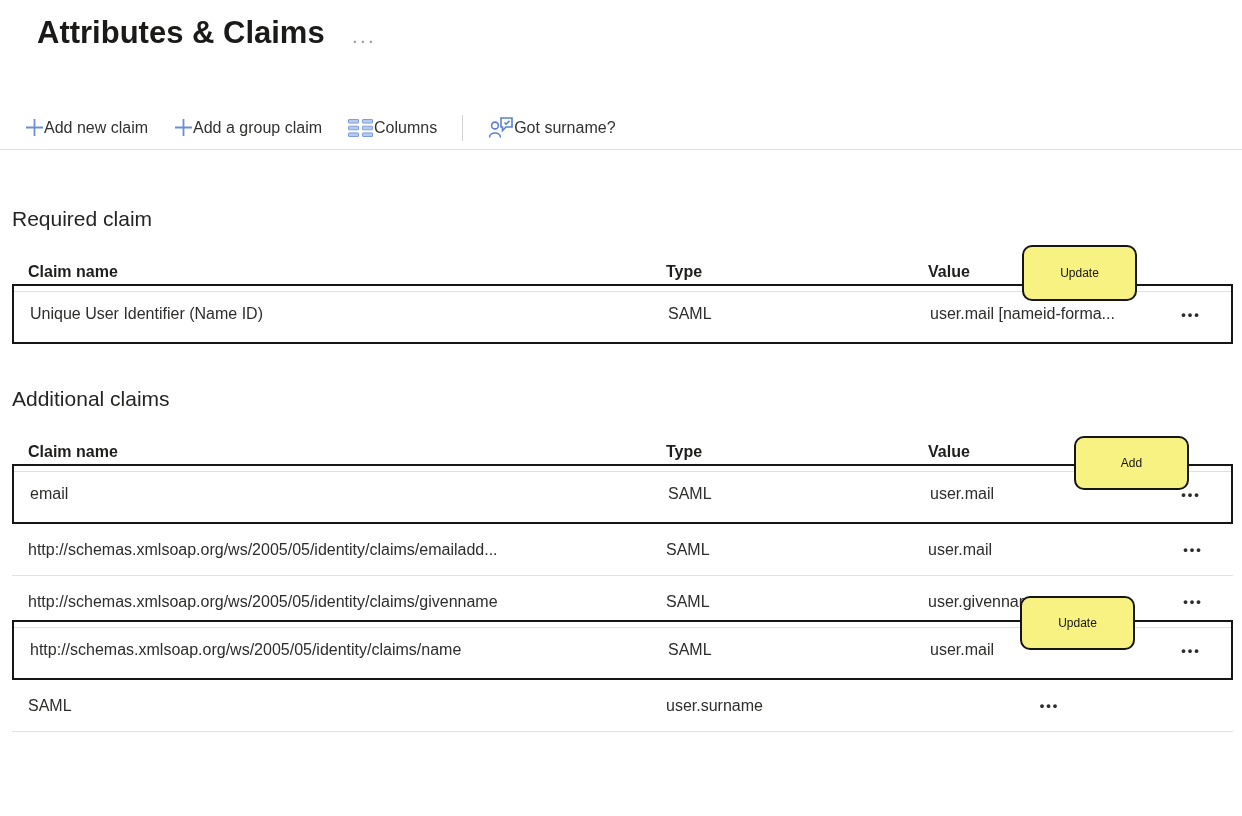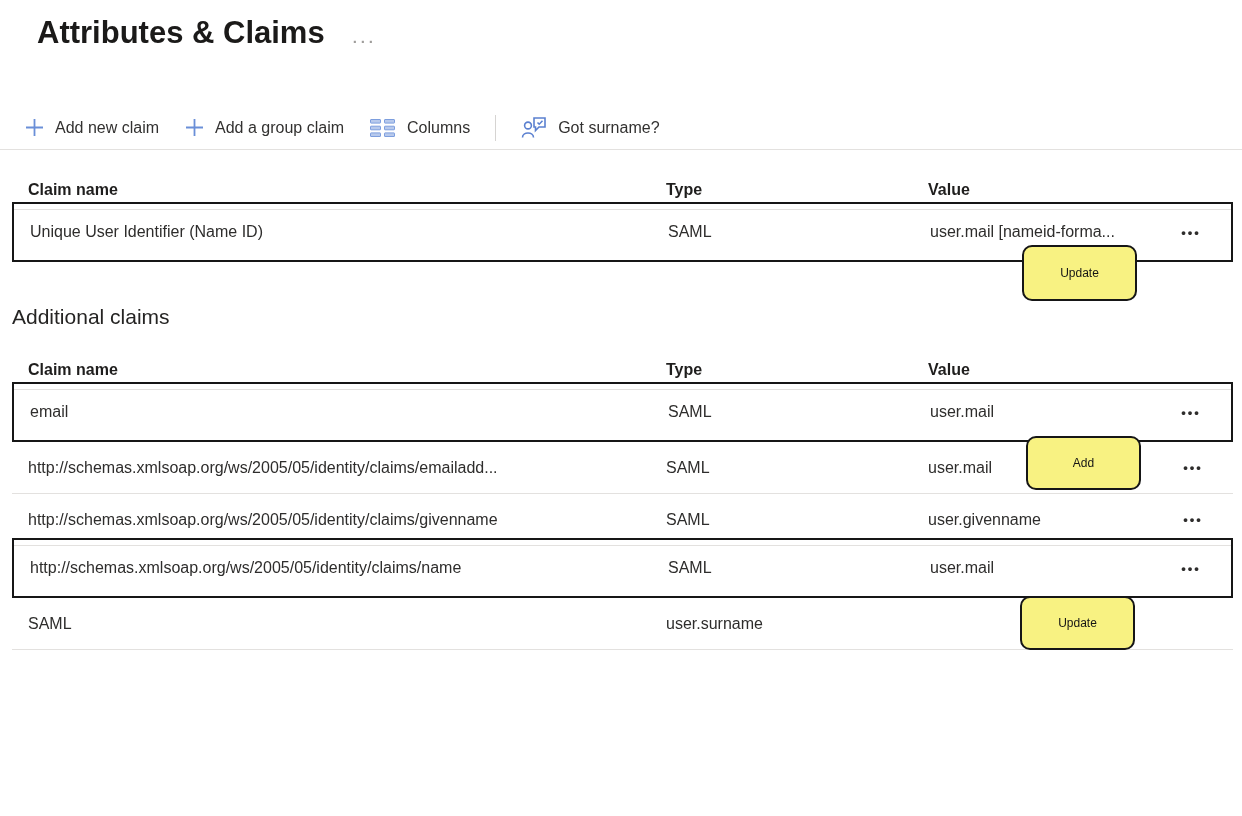--- a/index.html
+++ b/index.html
@@ -7,21 +7,21 @@
   .page { position:relative; width:1242px; height:816px; background:#fff; overflow:hidden; }
 
   
   .title-row { display:flex; align-items:center; padding:12px 0 0 12px; height:42px;margin-left:25px; }
   .page-title { font-size:31px; font-weight:700; color:#1b1a19; margin:0; line-height:40px; }
   .title-more { margin:16px 0 0 28px; color:#9f9d9b; font-size:15px; font-weight:700; letter-spacing:3px; cursor:pointer; }
 
   
   .toolbar { display:flex; align-items:center; margin-top:52px; height:44px; width:1242px;
              border-bottom:1px solid #e3e1df; box-sizing:border-box; padding-left:12px; }
-  .tb-item { display:flex; align-items:center; gap:11px; padding:0 13px; font-size:16px; color:#323130; cursor:pointer; white-space:nowrap; }
+  .tb-item { display:flex; align-items:center; padding:0 13px; font-size:16px; color:#323130; cursor:pointer; white-space:nowrap; }
   .tb-divider { width:1px; height:26px; background:#d6d4d2; margin:0 12px; }
   .icon-plus, .icon-columns, .icon-feedback { display:inline-flex; }
 
   
   .section-heading { font-size:21px; color:#252423; margin:0 0 0 12px; line-height:26px; font-weight:400; }
   .heading-required { margin-top:56px; }
   .heading-additional { margin-top:42px; }
 
   
   .claims-table { margin:20px 0 0 12px; width:1221px; }
@@ -37,21 +37,21 @@
   
   .advanced { display:flex; align-items:center; gap:18px; margin:48px 0 0 28px;
               font-size:20px; color:#252423; cursor:pointer; }
 
   
   .badge { position:absolute; width:115px; height:56px; background:#f8f282;
            border:2.5px solid #161616; border-radius:10px; box-sizing:border-box;
            display:flex; align-items:center; justify-content:center;
            font-size:12px; color:#141414; z-index:6; }
   .badge-update-required { left:1022px; top:245px; }
-  .badge-add-email       { left:1026px; top:436px; height:54px; }
+  .badge-add-email       { left:1074px; top:436px; height:54px; }
   .badge-update-name     { left:1020px; top:596px; height:54px; }
 </style>
 </head>
 <body>
 
 <div class="page">
 
   <div class="title-row">
     <h1 class="page-title">Attributes &amp; Claims</h1>
     <span class="title-more">···</span>
@@ -96,20 +96,21 @@
           <path d="M13 2 H24 V11 H18 L14.5 14.5 V11 H13 Z"></path>
           <path d="M16.5 6.5 L18.2 8.2 L21.5 4.8"></path>
           <circle cx="7" cy="9.5" r="3.4"></circle>
           <path d="M1.5 21.5 C1.5 15.5 12.5 15.5 12.5 21.5"></path>
         </svg>
       </span>
       <span>Got surname?</span>
     </div>
   </div>
 
+  <div class="section-heading heading-required">Required claim</div>
 
   <div class="claims-table">
     <div class="thead">
       <div>Claim name</div>
       <div>Type</div>
       <div>Value</div>
       <div></div>
     </div>
     <div class="trow highlight">
       <div class="cell-name">Unique User Identifier (Name ID)</div>

